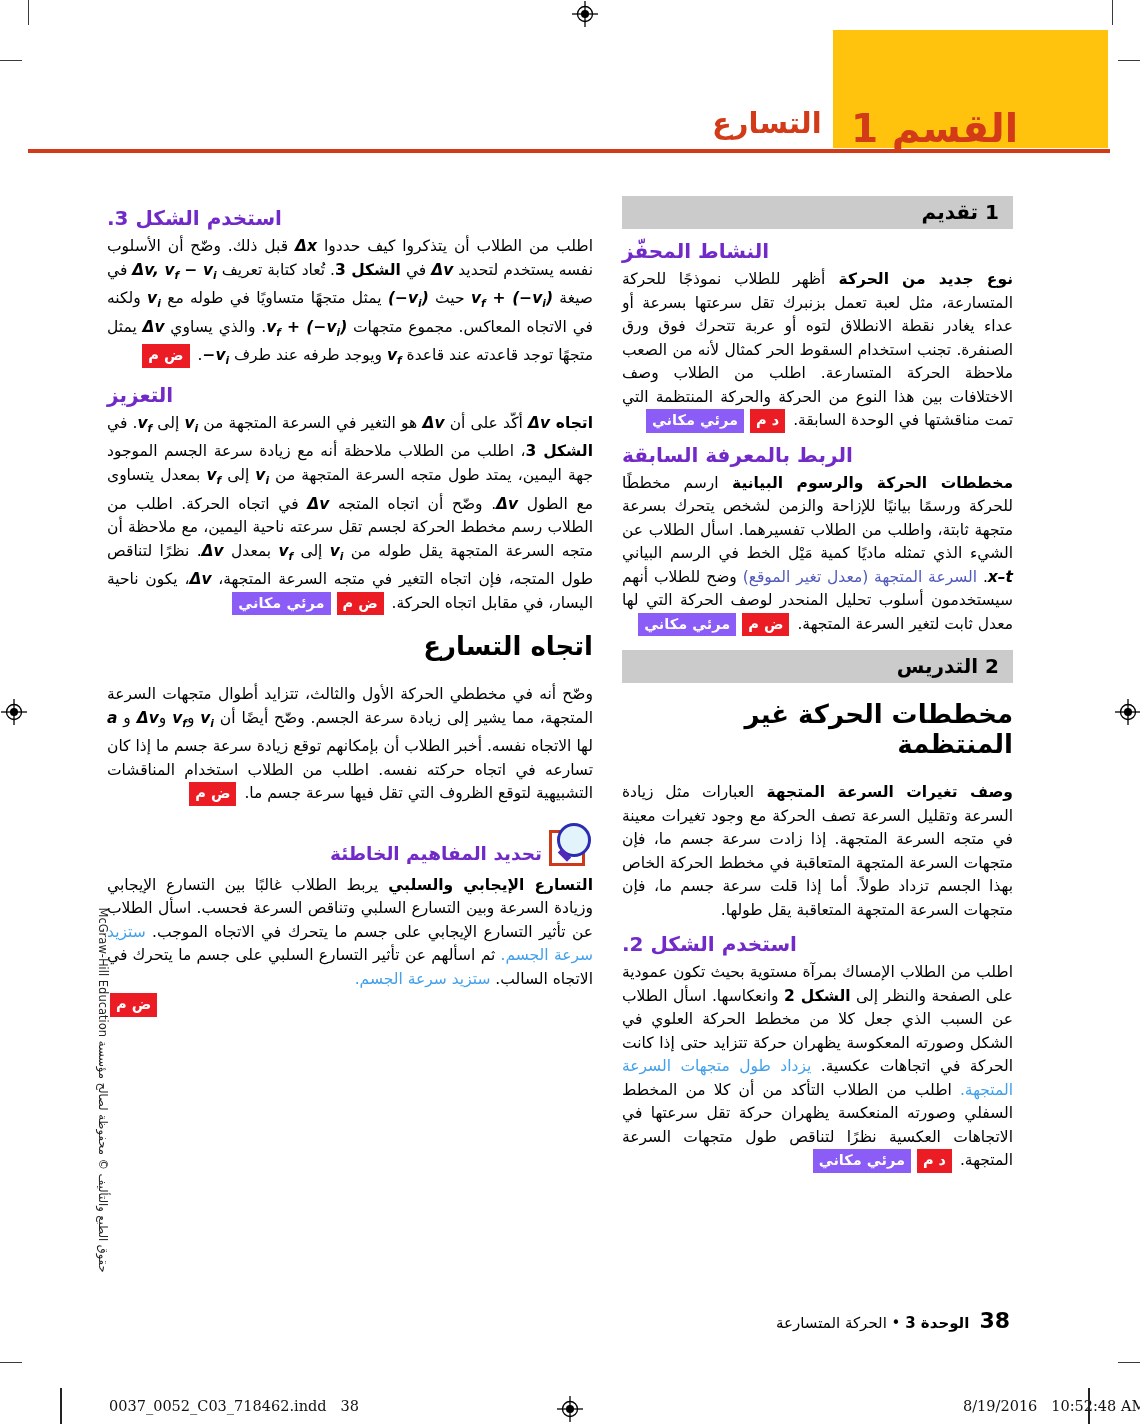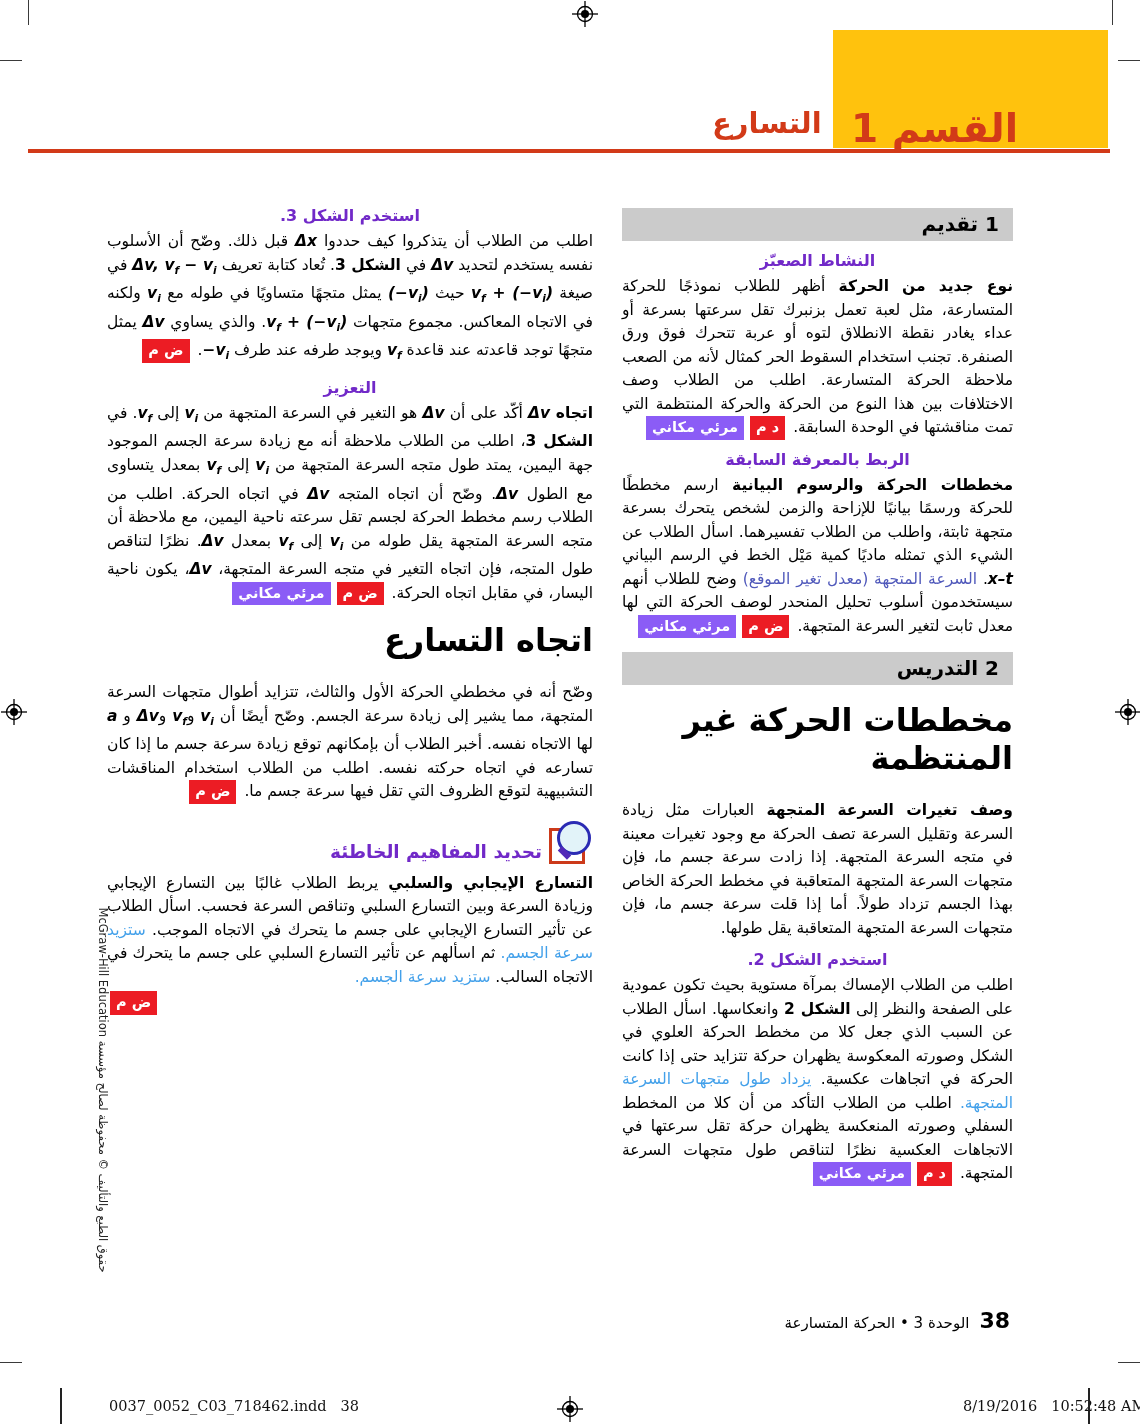--- a/index.html
+++ b/index.html
@@ -21,24 +21,24 @@
   .red-rule{position:absolute;left:28px;top:149px;width:1082px;height:4px;
             background:var(--accentRed,#D23A18);}
 
   
   .col{position:absolute;direction:rtl;}
   .col-right{left:622px;top:196px;width:391px;}
   .col-left{left:107px;top:196px;width:486px;}
 
   .section-bar{background:var(--barGray,#CBCBCB);height:33px;line-height:33px;
                padding:0 14px;font-size:20px;font-weight:bold;margin:14px 0 6px;}
-  .col > .section-bar:first-child{margin-top:12px;}
-  .subheading{font-size:16px;font-weight:bold;color:var(--headingPurple,#7129C8);
-              margin:10px 0 3px;text-align:center;}
-  .big-heading{font-size:32px;font-weight:bold;margin:16px 0 22px;text-align:right;}
+  .col > .section-bar:first-child{margin-top:0;}
+  .subheading{font-size:20px;font-weight:bold;color:var(--headingPurple,#7129C8);
+              margin:10px 0 3px;text-align:left;}
+  .big-heading{font-size:26px;font-weight:bold;margin:16px 0 22px;text-align:right;}
   .para{font-size:15.5px;line-height:23.5px;text-align:justify;margin:5px 0 6px;}
   .bold{font-weight:bold;}
   .answer{color:var(--answerBlue,#42A0EA);}
   .answer-serif{color:var(--answerBlueDark,#5059BB);}
   .math{direction:ltr;unicode-bidi:isolate;font-style:italic;font-weight:bold;white-space:nowrap;}
   .math sub{font-size:0.68em;font-style:italic;}
   .badge{display:inline-block;color:#fff;font-weight:bold;font-size:14.5px;line-height:1;
          padding:4px 6px 5px;margin:0 3px;vertical-align:baseline;}
   .badge-red{background:var(--badgeRed,#EC1C24);}
   .badge-black{background:#8b5cf6;}
@@ -52,21 +52,21 @@
   .mag-frame{position:absolute;left:2px;bottom:2px;width:30px;height:30px;
              border:3px solid #CC3A1A;background:#fff;}
   .mag-lens{position:absolute;right:2px;top:1px;width:28px;height:28px;
             border:3px solid #2B2BB4;border-radius:50%;background:#E2F3F9;}
   .mag-handle{position:absolute;left:11px;bottom:10px;width:13px;height:6px;
               background:#5128B8;transform:rotate(45deg);}
 
   
   .page-number-line{position:absolute;right:130px;top:1308px;direction:rtl;font-size:15px;}
   .page-number-line .num{font-weight:bold;font-size:22px;margin-left:10px;}
-  .page-number-line .unit{font-weight:normal;}
+  .page-number-line .unit{font-weight:bold;}
   .copyright-vert{position:absolute;left:103px;top:1090px;width:0;height:0;}
   .copyright-vert .inner{position:absolute;white-space:nowrap;direction:rtl;
         font-size:11.5px;color:#222;transform:translate(-50%,-50%) rotate(90deg);}
   .indd-tick{position:absolute;left:60px;top:1388px;width:2px;height:36px;background:#222;}
   .indd-name{position:absolute;left:77px;top:1398px;font-family:"DejaVu Serif",serif;
              font-size:14.5px;white-space:pre;color:#111;margin-left:32px;}
   .time-tick{position:absolute;left:1088px;top:1388px;width:2px;height:36px;background:#222;}
   .timestamp{position:absolute;left:963px;top:1398px;font-family:"DejaVu Serif",serif;
              font-size:14.5px;white-space:pre;color:#111;}
 </style>
@@ -115,21 +115,21 @@
       </svg>
   </div>
 
   <div class="yellow-box"></div>
   <div class="section-label">القسم 1</div>
   <div class="section-title">التسارع</div>
   <div class="red-rule"></div>
 
   <div class="col col-right" id="col-right">
       <div class="section-bar">1 تقديم</div>
-      <div class="subheading">النشاط الصعبّز</div>
+      <div class="subheading">النشاط المحفّز</div>
       <div class="para"><span class="bold">نوع جديد من الحركة </span><span>أظهر للطلاب نموذجًا للحركة المتسارعة، مثل لعبة تعمل بزنبرك تقل سرعتها بسرعة أو عداء يغادر نقطة الانطلاق لتوه أو عربة تتحرك فوق ورق الصنفرة. تجنب استخدام السقوط الحر كمثال لأنه من الصعب ملاحظة الحركة المتسارعة. اطلب من الطلاب وصف الاختلافات بين هذا النوع من الحركة والحركة المنتظمة التي تمت مناقشتها في الوحدة السابقة. </span><span class="badge badge-red">د م</span><span class="badge badge-black">مرئي مكاني</span></div>
       <div class="subheading">الربط بالمعرفة السابقة</div>
       <div class="para"><span class="bold">مخططات الحركة والرسوم البيانية </span><span>ارسم مخططًا للحركة ورسمًا بيانيًا للإزاحة والزمن لشخص يتحرك بسرعة متجهة ثابتة، واطلب من الطلاب تفسيرهما. اسأل الطلاب عن الشيء الذي تمثله ماديًا كمية مَيْل الخط في الرسم البياني </span><span class="math" dir="ltr">x–t</span><span>. </span><span class="answer answer-serif">السرعة المتجهة (معدل تغير الموقع)</span><span> وضح للطلاب أنهم سيستخدمون أسلوب تحليل المنحدر لوصف الحركة التي لها معدل ثابت لتغير السرعة المتجهة. </span><span class="badge badge-red">ض م</span><span class="badge badge-black">مرئي مكاني</span></div>
       <div class="section-bar">2 التدريس</div>
       <div class="big-heading">مخططات الحركة غير المنتظمة</div>
       <div class="para"><span class="bold">وصف تغيرات السرعة المتجهة </span><span>العبارات مثل زيادة السرعة وتقليل السرعة تصف الحركة مع وجود تغيرات معينة في متجه السرعة المتجهة. إذا زادت سرعة جسم ما، فإن متجهات السرعة المتجهة المتعاقبة في مخطط الحركة الخاص بهذا الجسم تزداد طولاً. أما إذا قلت سرعة جسم ما، فإن متجهات السرعة المتجهة المتعاقبة يقل طولها.</span></div>
       <div class="subheading">استخدم الشكل 2.</div>
       <div class="para"><span>اطلب من الطلاب الإمساك بمرآة مستوية بحيث تكون عمودية على الصفحة والنظر إلى </span><span class="bold">الشكل 2</span><span> وانعكاسها. اسأل الطلاب عن السبب الذي جعل كلا من مخطط الحركة العلوي في الشكل وصورته المعكوسة يظهران حركة تتزايد حتى إذا كانت الحركة في اتجاهات عكسية. </span><span class="answer">يزداد طول متجهات السرعة المتجهة.</span><span> اطلب من الطلاب التأكد من أن كلا من المخطط السفلي وصورته المنعكسة يظهران حركة تقل سرعتها في الاتجاهات العكسية نظرًا لتناقص طول متجهات السرعة المتجهة. </span><span class="badge badge-red">د م</span><span class="badge badge-black">مرئي مكاني</span></div>
     </div>
   <div class="col col-left" id="col-left">

